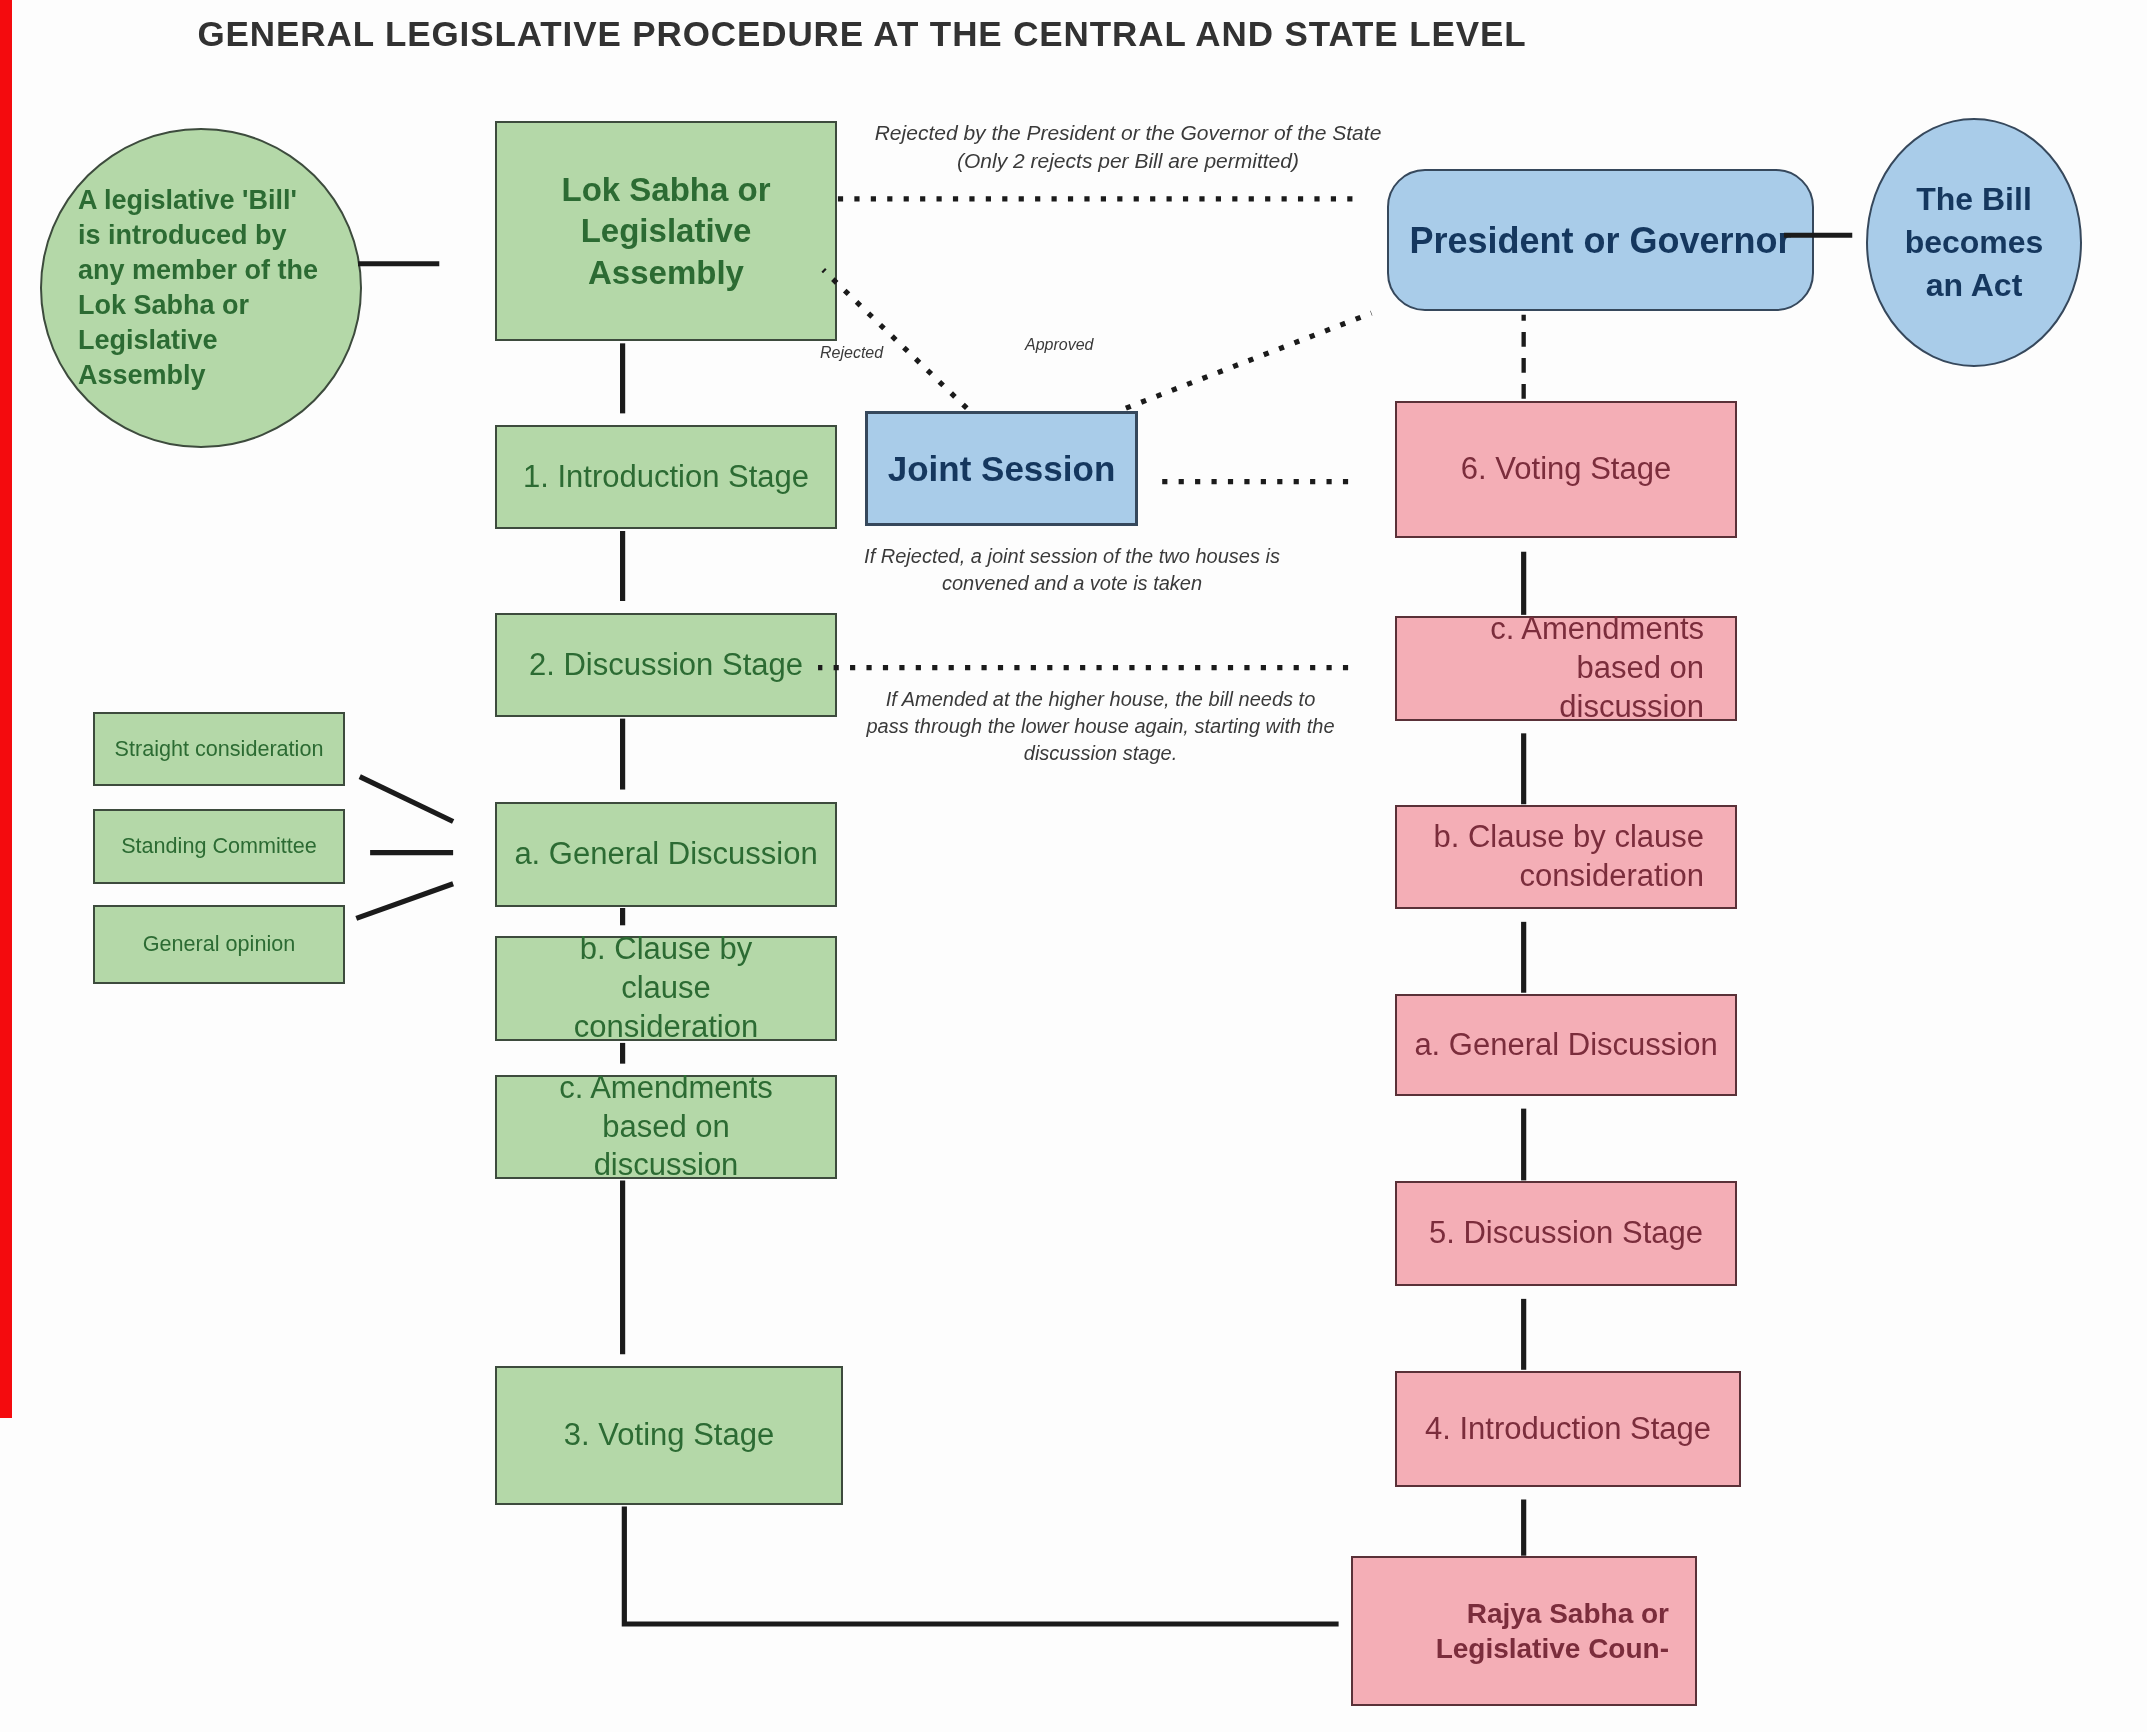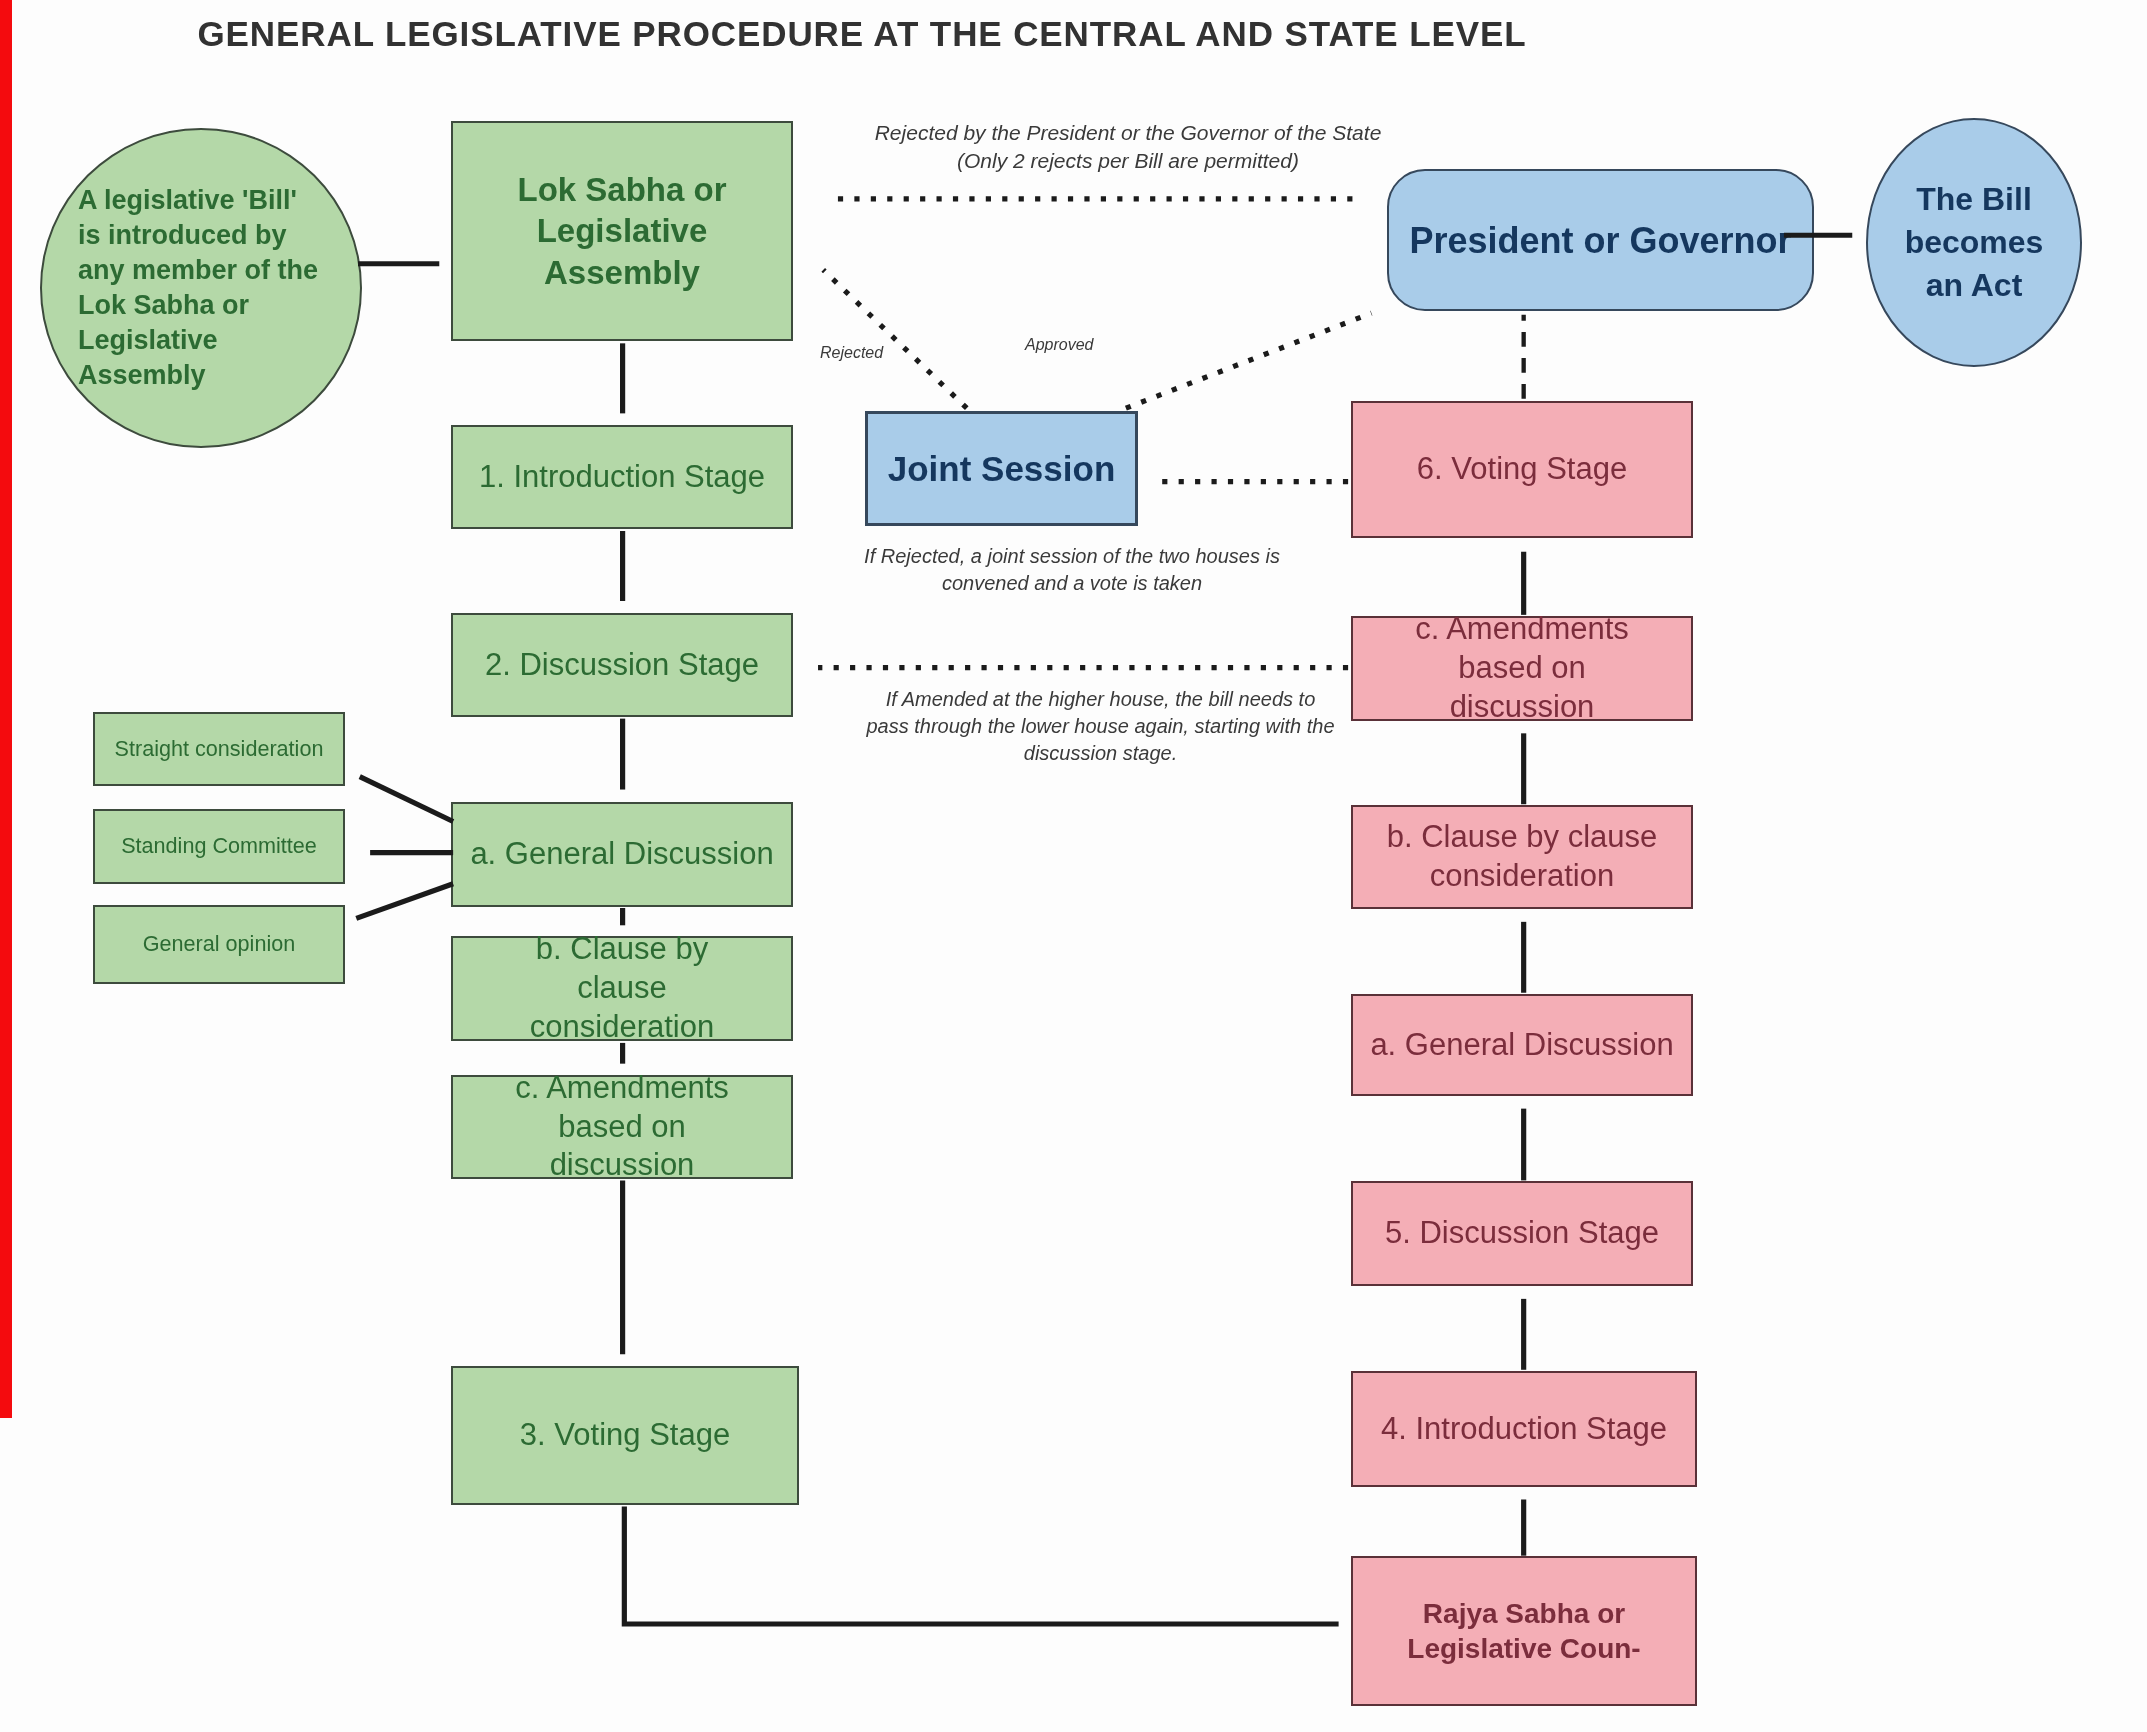--- a/index.html
+++ b/index.html
@@ -2,23 +2,23 @@
 <html style="--c-green_fill: #b4d8a8; --c-green_border: #3d4b3d; --c-green_text: #2c6b33; --c-pink_fill: #f4aeb6; --c-pink_border: #5a3138; --c-pink_text: #7b2d3c; --c-blue_fill: #a9cce9; --c-blue_border: #36485c; --c-blue_text: #15375e; --c-arrow: #1b1b1b; --c-annotation_text: #3a3a3a; --c-title_text: #323232; --c-red_edge: #f40b0e;font-size:14px"><head>
 <meta charset="utf-8">
 <style>
   html,body{margin:0;padding:0;background:#ffffff;}
   body{font-family:"Liberation Sans", sans-serif;}
   .stage{position:relative;width:2148px;height:1733px;background:#fdfdfd;overflow:hidden;}
   .redbar{position:absolute;left:0;top:0;width:12px;height:1418px;background:var(--c-red_edge,#f40b0e);}
   .title{position:absolute;left:0;top:14px;width:1724px;text-align:center;font-size:35px;font-weight:bold;color:var(--c-title_text,#323232);letter-spacing:0.9px;}
   .box{position:absolute;display:flex;align-items:center;justify-content:center;text-align:center;box-sizing:border-box;line-height:1.25;}
   .green{background:var(--c-green_fill,#b4d8a8);border:2.6px solid var(--c-green_border,#3d4b3d);color:var(--c-green_text,#2c6b33);}
-  .pink{background:var(--c-pink_fill,#f4aeb6);border:2.6px solid var(--c-pink_border,#5a3138);color:var(--c-pink_text,#7b2d3c);}
+  .pink{background:var(--c-pink_fill,#f4aeb6);border:2.6px solid var(--c-pink_border,#5a3138);color:var(--c-pink_text,#7b2d3c);text-align:right;}
   .blue{background:var(--c-blue_fill,#a9cce9);border:2.6px solid var(--c-blue_border,#36485c);color:var(--c-blue_text,#15375e);}
-  .stage-text{font-size:31px;}
+  .stage-text{font-size:31px;margin-left:44px;}
   .bold{font-weight:bold;}
   .small-label{font-size:21.6px;}
   .circle-node{border-radius:50%;padding:0 36px;text-align:left;font-size:27px;font-weight:600;line-height:1.3;}
   .ellipse-node{border-radius:50%;font-size:32px;font-weight:bold;line-height:1.35;padding:0 17.3px;}
   .rounded{border-radius:38px;}
   .annotation{position:absolute;font-style:italic;color:var(--c-annotation_text,#3a3a3a);font-size:21px;text-align:center;line-height:1.35;}
   .flow-label{position:absolute;font-style:italic;color:var(--c-annotation_text,#3a3a3a);font-size:16px;}
   svg.connectors{position:absolute;left:0;top:0;pointer-events:none;}
   svg.connectors path, svg.connectors polyline{fill:none;}
   .solid-line{stroke:var(--c-arrow,#1b1b1b);stroke-width:6;}

